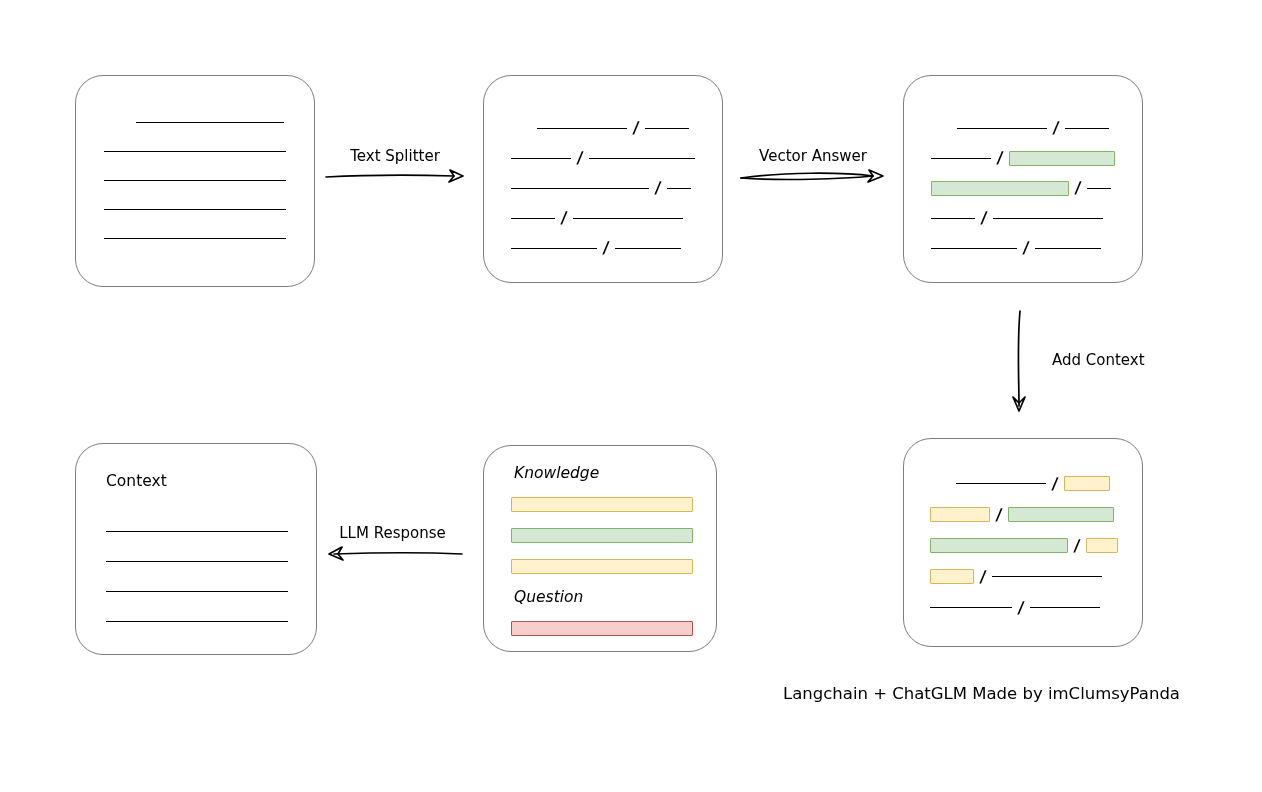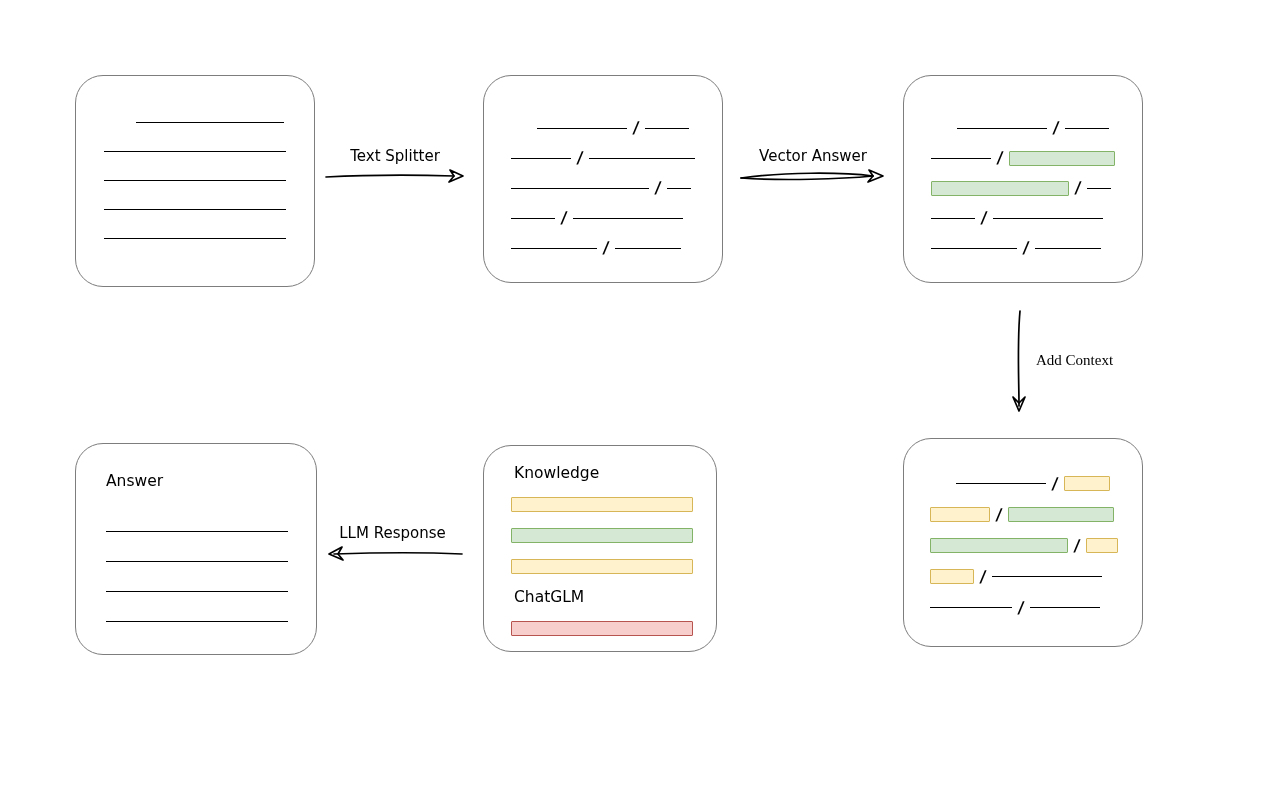--- a/index.html
+++ b/index.html
@@ -22,32 +22,32 @@
   #box-source .rows{padding:32px 28px 0;}
   #box-source .row{height:29px;}
 
   #box-split .rows,#box-vector .rows{padding:37px 27px 0;}
   #box-split .row,#box-vector .row{height:30px;}
 
   #box-context .rows{padding:29px 26px 0;}
   #box-context .row{height:31px;}
 
   #box-prompt .rows{padding:18px 27px 0;gap:13px;}
-  #box-prompt .row{height:18px;}
+  #box-prompt .row{height:18px;font-style:italic;}
   #box-prompt .label-row{margin-left:3px;}
 
   #box-answer .rows{padding:22px 30px 0;}
   #box-answer .row{height:30px;}
   #box-answer .label-row{margin-bottom:20px;}
 
   .arrow-h{position:absolute;display:flex;flex-direction:column;align-items:center;}
   .arrow-label{font-size:15px;white-space:nowrap;line-height:18px;}
   .arrow-h svg,.arrow-v svg{display:block;}
   .arrow-v{position:absolute;}
-  .arrow-v .arrow-label{position:absolute;left:30px;top:42px;font-family:Liberation Serif, serif;}
+  .arrow-v .arrow-label{position:absolute;left:46px;top:42px;}
   .arrow-stroke{stroke:#000;stroke-width:1.7;fill:none;stroke-linecap:round;stroke-linejoin:round;}
 
   .caption{position:absolute;font-size:16.5px;white-space:nowrap;}
 </style>
 </head>
 <body>
 
 <div class="canvas">
 
   <div class="box" id="box-source" style="left:75px;top:75px;width:240px;height:212px;">
@@ -169,30 +169,30 @@
         <div class="row label-row">Knowledge</div>
         <div class="row">
           <span class="bar bar-yellow" style="width: 182px;"></span>
         </div>
         <div class="row">
           <span class="bar bar-green" style="width: 182px;"></span>
         </div>
         <div class="row">
           <span class="bar bar-yellow" style="width: 182px;"></span>
         </div>
-        <div class="row label-row">ChatGLM</div>
+        <div class="row label-row">Question</div>
         <div class="row">
           <span class="bar bar-red" style="width: 182px;"></span>
         </div>
       </div>
   </div>
 
   <div class="box" id="box-answer" style="left:75px;top:443px;width:242px;height:212px;">
     <div class="rows">
-        <div class="row label-row">Answer</div>
+        <div class="row label-row">Context</div>
         <div class="row">
           <span class="seg-line" style="width: 182px;"></span>
         </div>
         <div class="row">
           <span class="seg-line" style="width: 182px;"></span>
         </div>
         <div class="row">
           <span class="seg-line" style="width: 182px;"></span>
         </div>
         <div class="row">
@@ -228,14 +228,15 @@
 
 
   <div class="arrow-h" style="left:320px;top:524px;width:145px;">
     <div class="arrow-label">LLM Response</div>
     <svg width="142" height="22" viewBox="0 0 142 22">
       <path class="arrow-stroke" d="M140,12 C 96,10 42,11 12,12"></path>
       <path class="arrow-stroke" d="M20,5 L7,12 L21,18 L16,12 Z"></path>
     </svg>
   </div>
 
+  <div class="caption" style="left:783px;top:684px;">Langchain + ChatGLM Made by imClumsyPanda</div>
 
 </div>
 
 </body></html>

